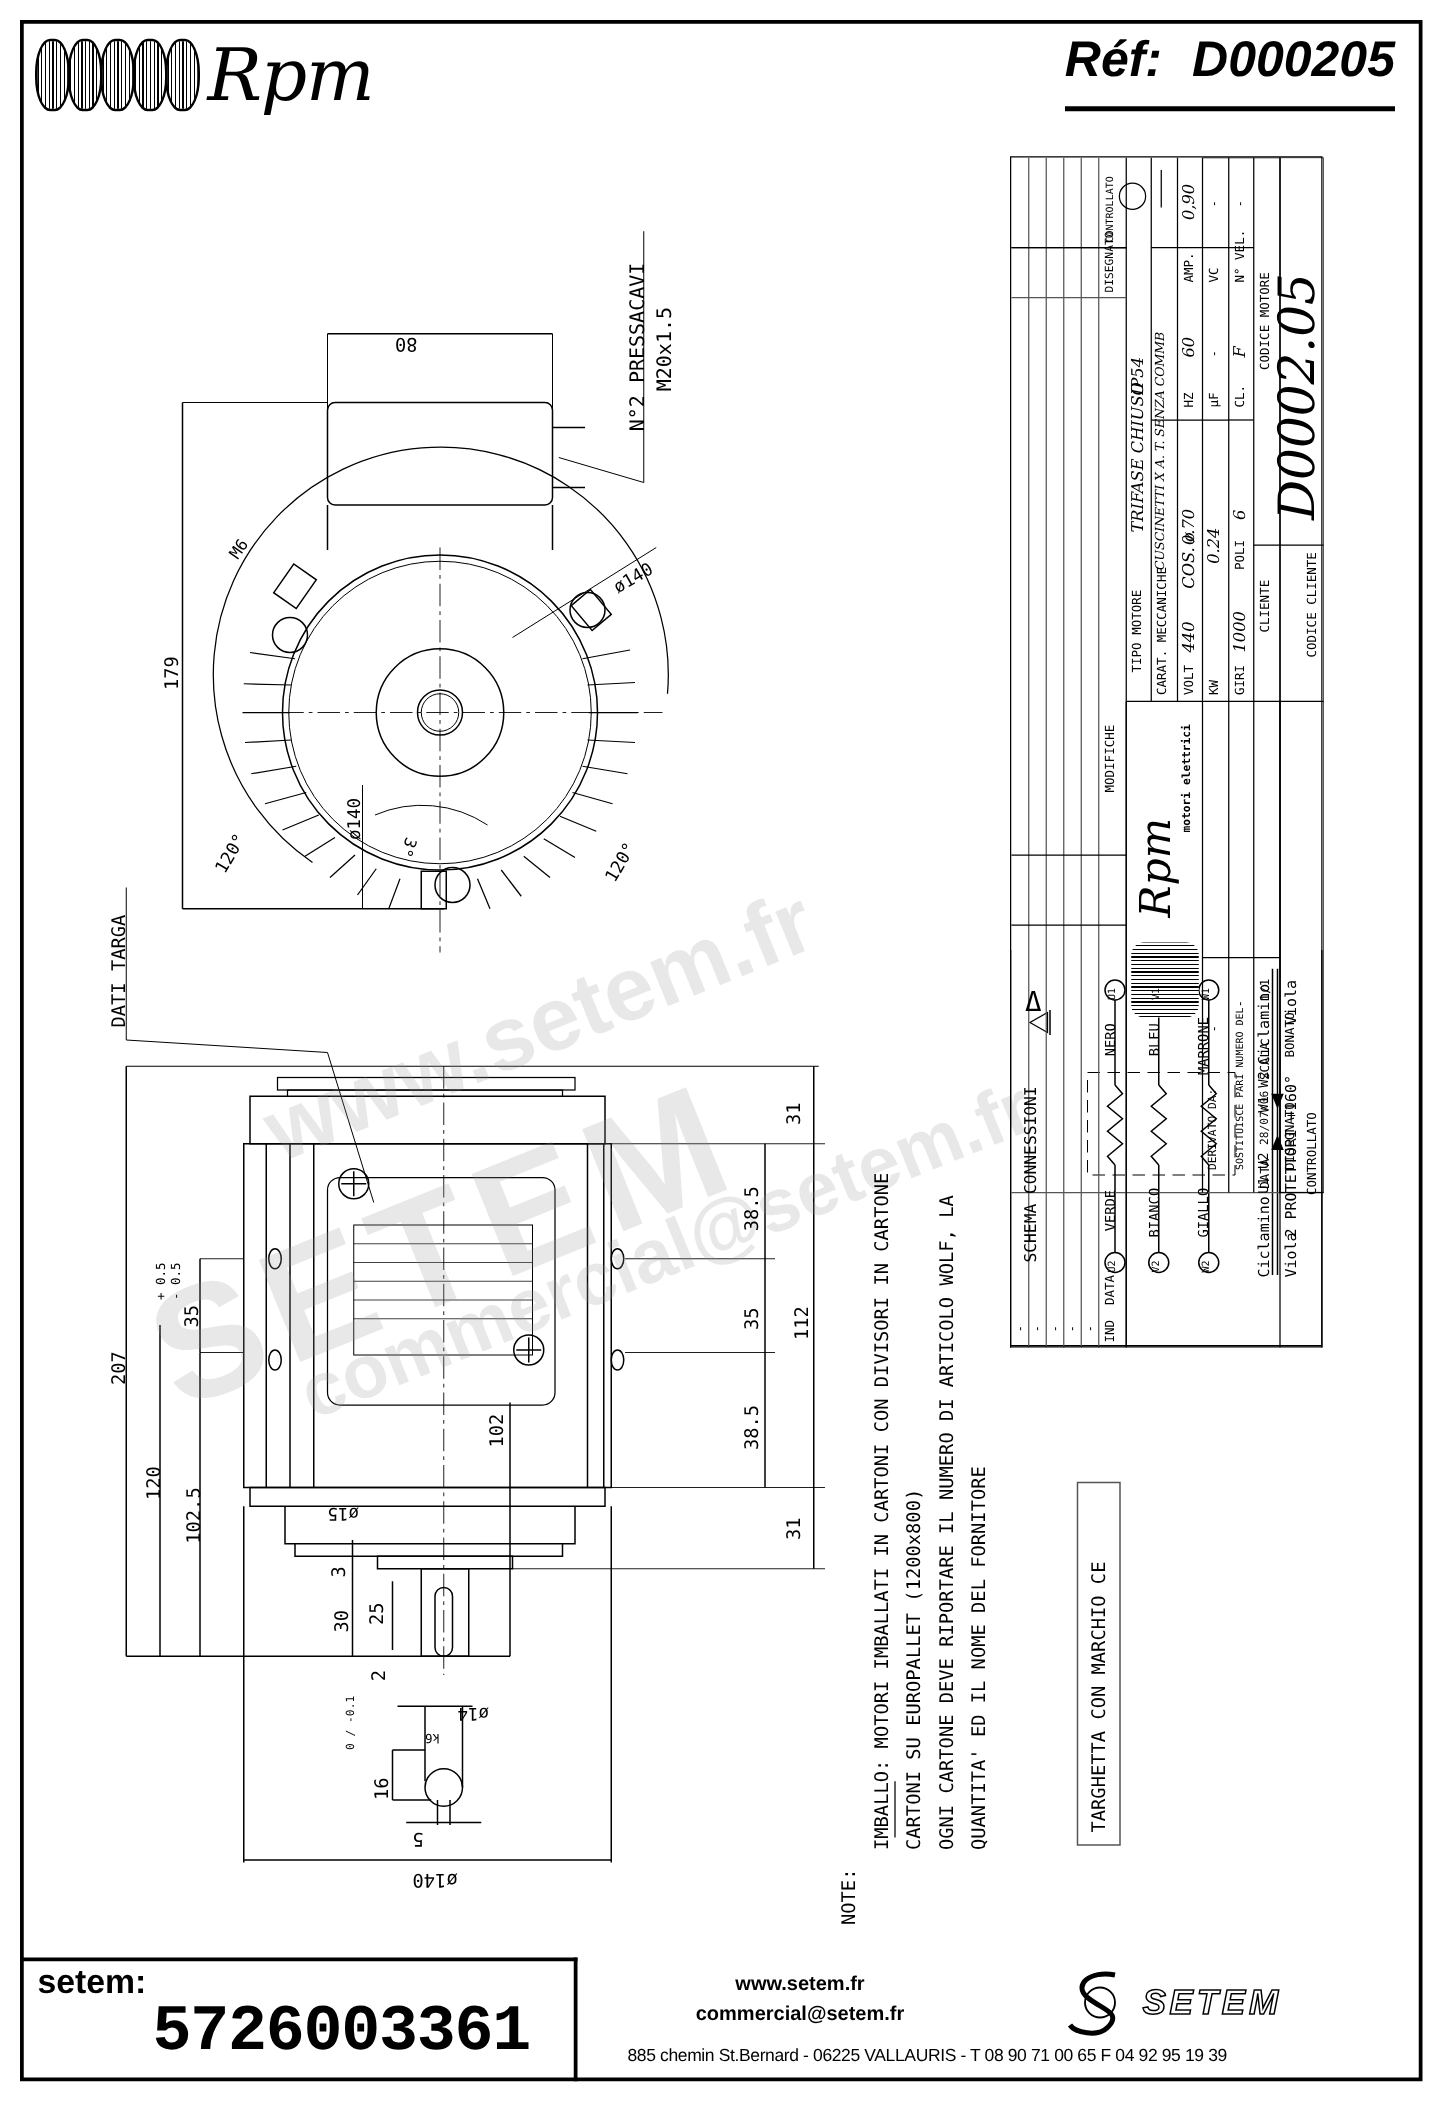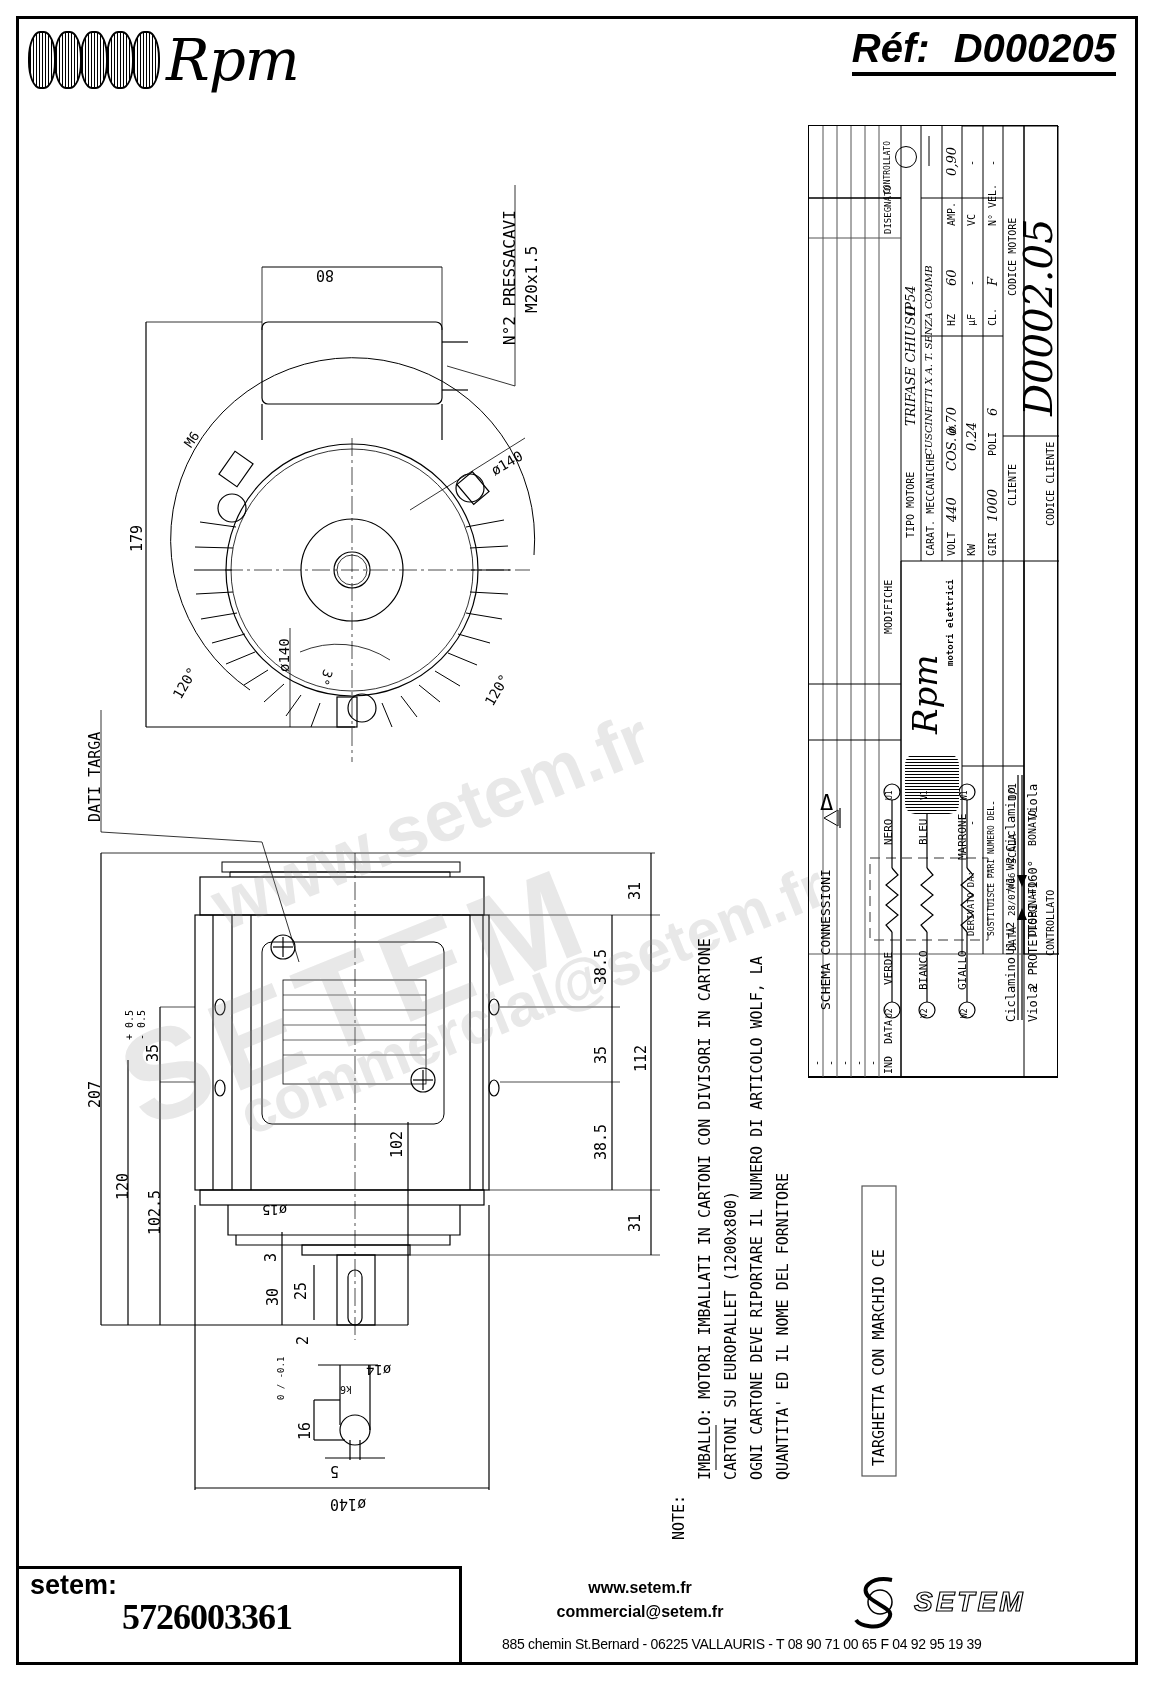--- a/index.html
+++ b/index.html
@@ -8,37 +8,37 @@
   .sheet { position: absolute; left: 16px; top: 16px; width: 1122px; height: 1649px;
            border: 3px solid #000; box-sizing: border-box; }
   .abs { position: absolute; }
   .logo-rpm { left: 28px; top: 20px; height: 80px; display: flex; align-items: center; }
   .coils { display: flex; gap: 0; margin-right: 8px; }
   .coil { width: 24px; height: 54px; border-radius: 12px / 27px;
           background: repeating-linear-gradient(90deg, #000 0 1px, #fff 1px 3px);
           border: 2px solid #000; margin-right: -2px; }
   .rpm-text { font-family: "DejaVu Serif", serif; font-style: italic; font-size: 58px; letter-spacing: -1px; }
   .ref { right: 38px; top: 26px; font-family: "Liberation Sans", sans-serif; font-weight: bold;
-         font-style: italic; font-size: 40px; border-bottom: 4px solid #000; line-height: 44px; padding-bottom: 2px; }
+         font-style: italic; font-size: 40px; border-bottom: 4px solid #000; line-height: 44px; padding-bottom: 15px; }
   .ref .gap { display: inline-block; width: 24px; }
   .rot { transform-origin: left top; transform: rotate(-90deg); white-space: nowrap;
          font-family: "DejaVu Sans Mono", monospace; }
   .drawing { left: 0; top: 0; width: 1154px; height: 1683px; }
   .watermark { font-family: "Liberation Sans", sans-serif; font-weight: bold; color: rgba(150,150,150,0.22);
                transform-origin: left top; white-space: nowrap; }
   
   .tb { left: 808px; top: 125px; width: 250px; height: 952px; border: 1.5px solid #000; box-sizing: border-box; }
   .tb-text { position: absolute; transform-origin: left top; transform: rotate(-90deg);
              white-space: nowrap; font-family: "DejaVu Sans Mono", monospace; font-size: 10px; }
   .tb-val { font-family: "DejaVu Serif", serif; font-style: italic; font-size: 13px; }
   .big-code { font-family: "DejaVu Serif", serif; font-style: italic; font-size: 40px; }
   
   .code-box { left: 16px; top: 1566px; width: 446px; height: 99px; border-top: 3px solid #000; border-right: 3px solid #000; box-sizing: border-box; }
   .code-label { left: 30px; top: 1570px; font-family: "Liberation Sans", sans-serif; font-weight: bold; font-size: 27px; }
-  .code-value { left: 122px; top: 1596px; font-family: Liberation Serif, serif; font-weight: bold; font-size: 36px; letter-spacing: -1px; }
+  .code-value { left: 122px; top: 1596px; font-family: Liberation Mono, monospace; font-weight: bold; font-size: 52px; letter-spacing: -1px; }
   .footer-web { left: 520px; top: 1576px; width: 240px; text-align: center; font-family: "Liberation Sans", sans-serif;
                 font-weight: bold; font-size: 16px; line-height: 24px; }
   .footer-addr { left: 502px; top: 1636px; font-family: "Liberation Sans", sans-serif; font-size: 14px; letter-spacing: -0.3px; }
   .setem-logo { left: 852px; top: 1574px; display: flex; align-items: center; }
   .setem-text { font-family: "Liberation Sans", sans-serif; font-weight: bold; font-style: italic; font-size: 28px;
                 color: #fff; -webkit-text-stroke: 1.2px #000; letter-spacing: 3px; margin-left: 6px; }
   .note-text { font-family: "DejaVu Sans Mono", monospace; font-size: 15px; }
   .dim { font-family: "DejaVu Sans Mono", monospace; font-size: 15px; }
 </style>
 </head>

